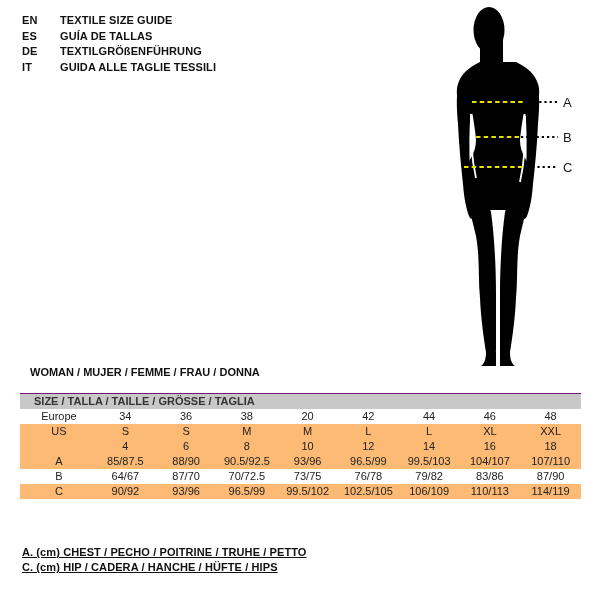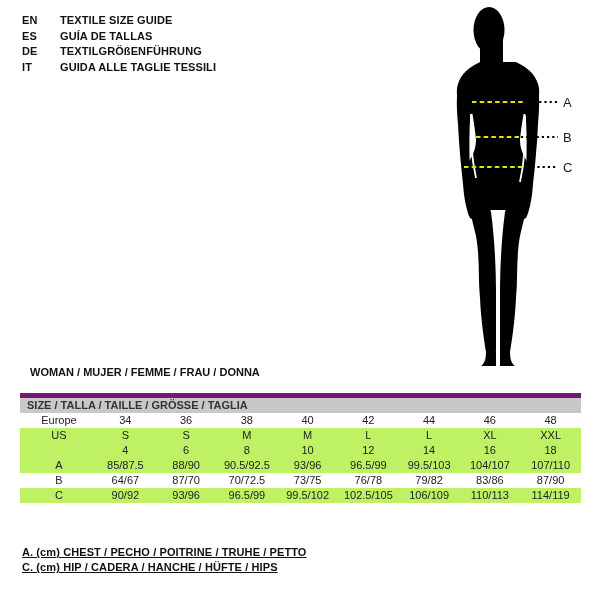--- a/index.html
+++ b/index.html
@@ -18,24 +18,24 @@
   .section-title{position:absolute;left:22px;top:366px;font-size:11px;font-weight:bold;margin-left:8px;}
   
   table.size-table{
     position:absolute;left:20px;top:393px;width:561px;
     border-collapse:collapse;table-layout:fixed;font-size:11px;color:#222;
   }
   .size-table td{height:15px;line-height:15px;padding:0;text-align:center;
                  vertical-align:middle;white-space:nowrap;}
   .size-table td.label{text-align:center;padding-left:3px;}
   .size-table tr.head td{
-    background:#c8c8c8;border-top:5px solid #701a75;text-align:left;
-    padding-left:7px;font-weight:bold;color:#333;
+    background:#c8c8c8;border-top:1px solid #701a75;text-align:left;
+    padding-left:14px;font-weight:bold;color:#333;
   }
-  .size-table tr.shaded{background:#bef264;}
+  .size-table tr.shaded{background:#fdba74;}
   
   .legend{position:absolute;left:22px;top:545px;font-size:11px;font-weight:bold;
           line-height:15.4px;letter-spacing:.1px;text-decoration:underline;}
 </style>
 </head>
 <body>
 
 <div class="langs">
   <div class="lang-row">
     <span class="lang-code">EN</span>
@@ -121,21 +121,21 @@
   <tbody>
     <tr class="head">
       <td colspan="9">SIZE / TALLA / TAILLE / GRÖSSE / TAGLIA</td>
     </tr>
 
   <tr>
         <td class="label">Europe</td>
         <td>34</td>
         <td>36</td>
         <td>38</td>
-        <td>40</td>
+        <td>20</td>
         <td>42</td>
         <td>44</td>
         <td>46</td>
         <td>48</td>
       </tr>
       <tr class="shaded">
         <td class="label">US</td>
         <td>S</td>
         <td>S</td>
         <td>M</td>

